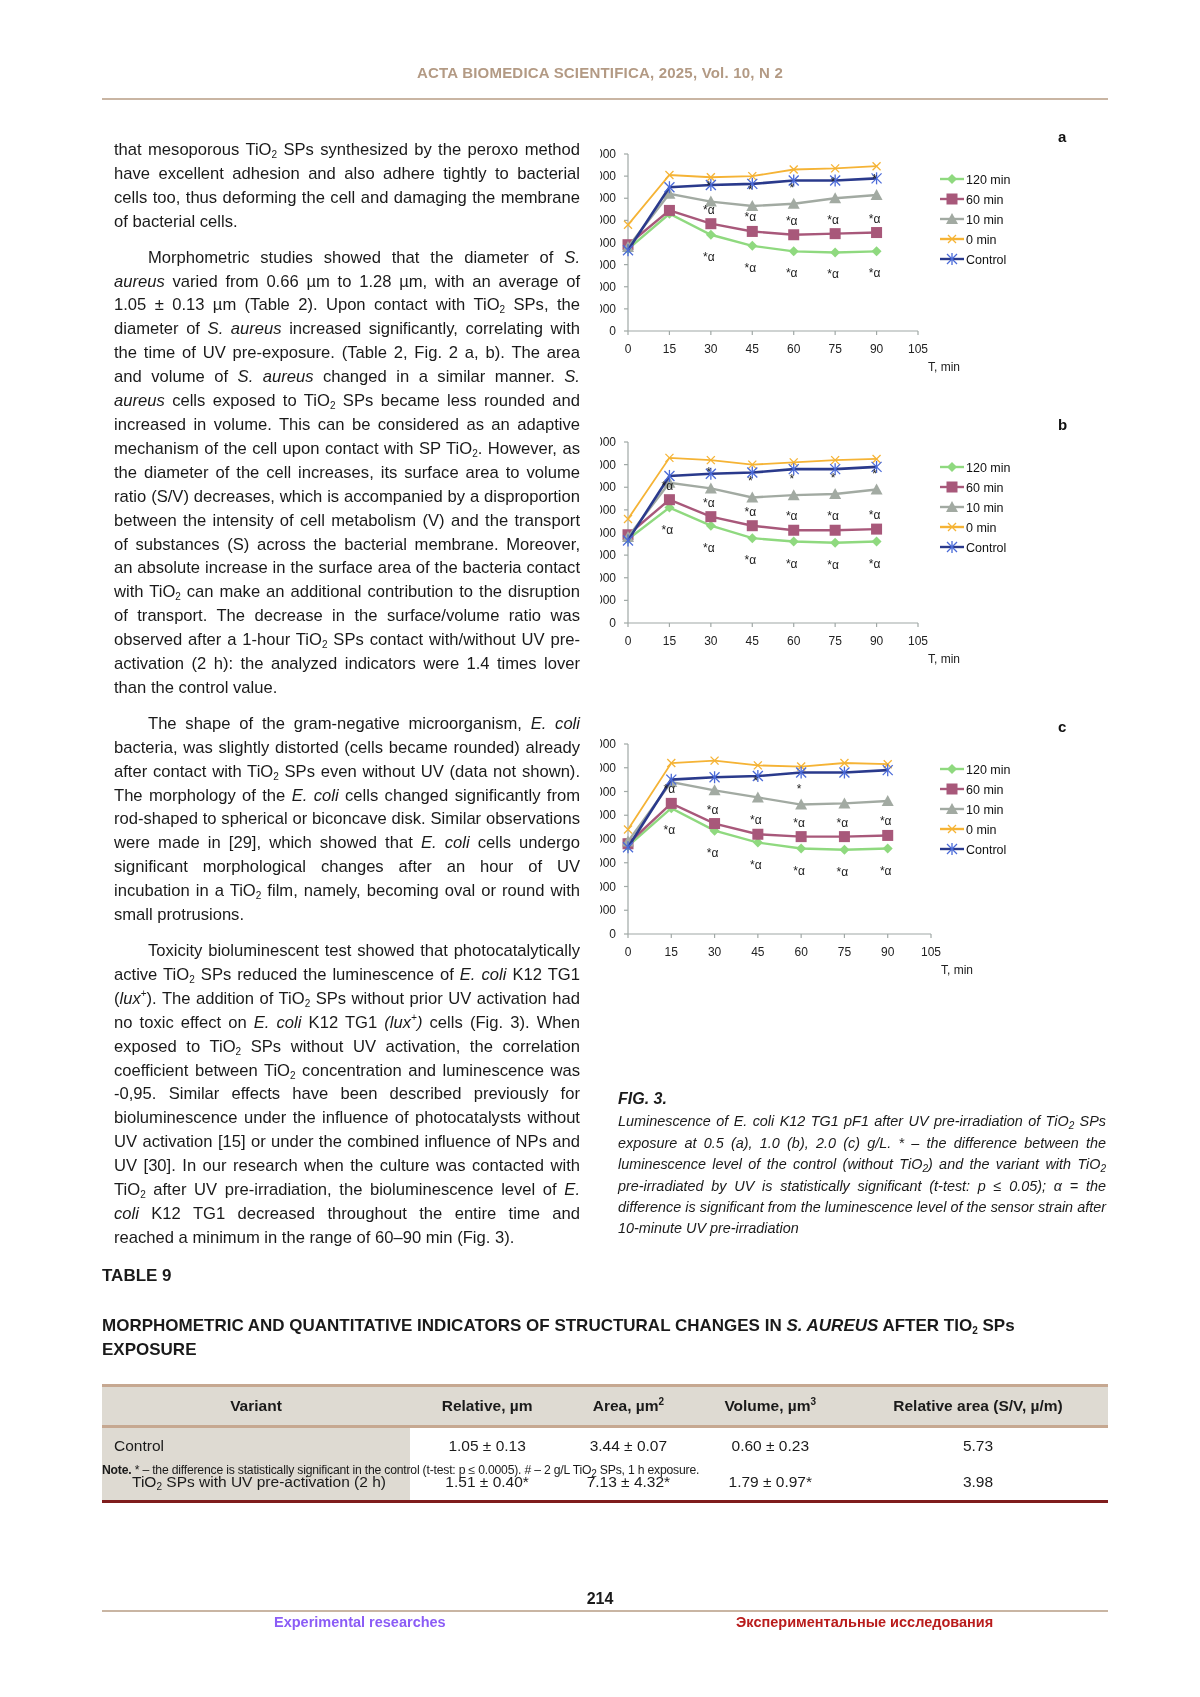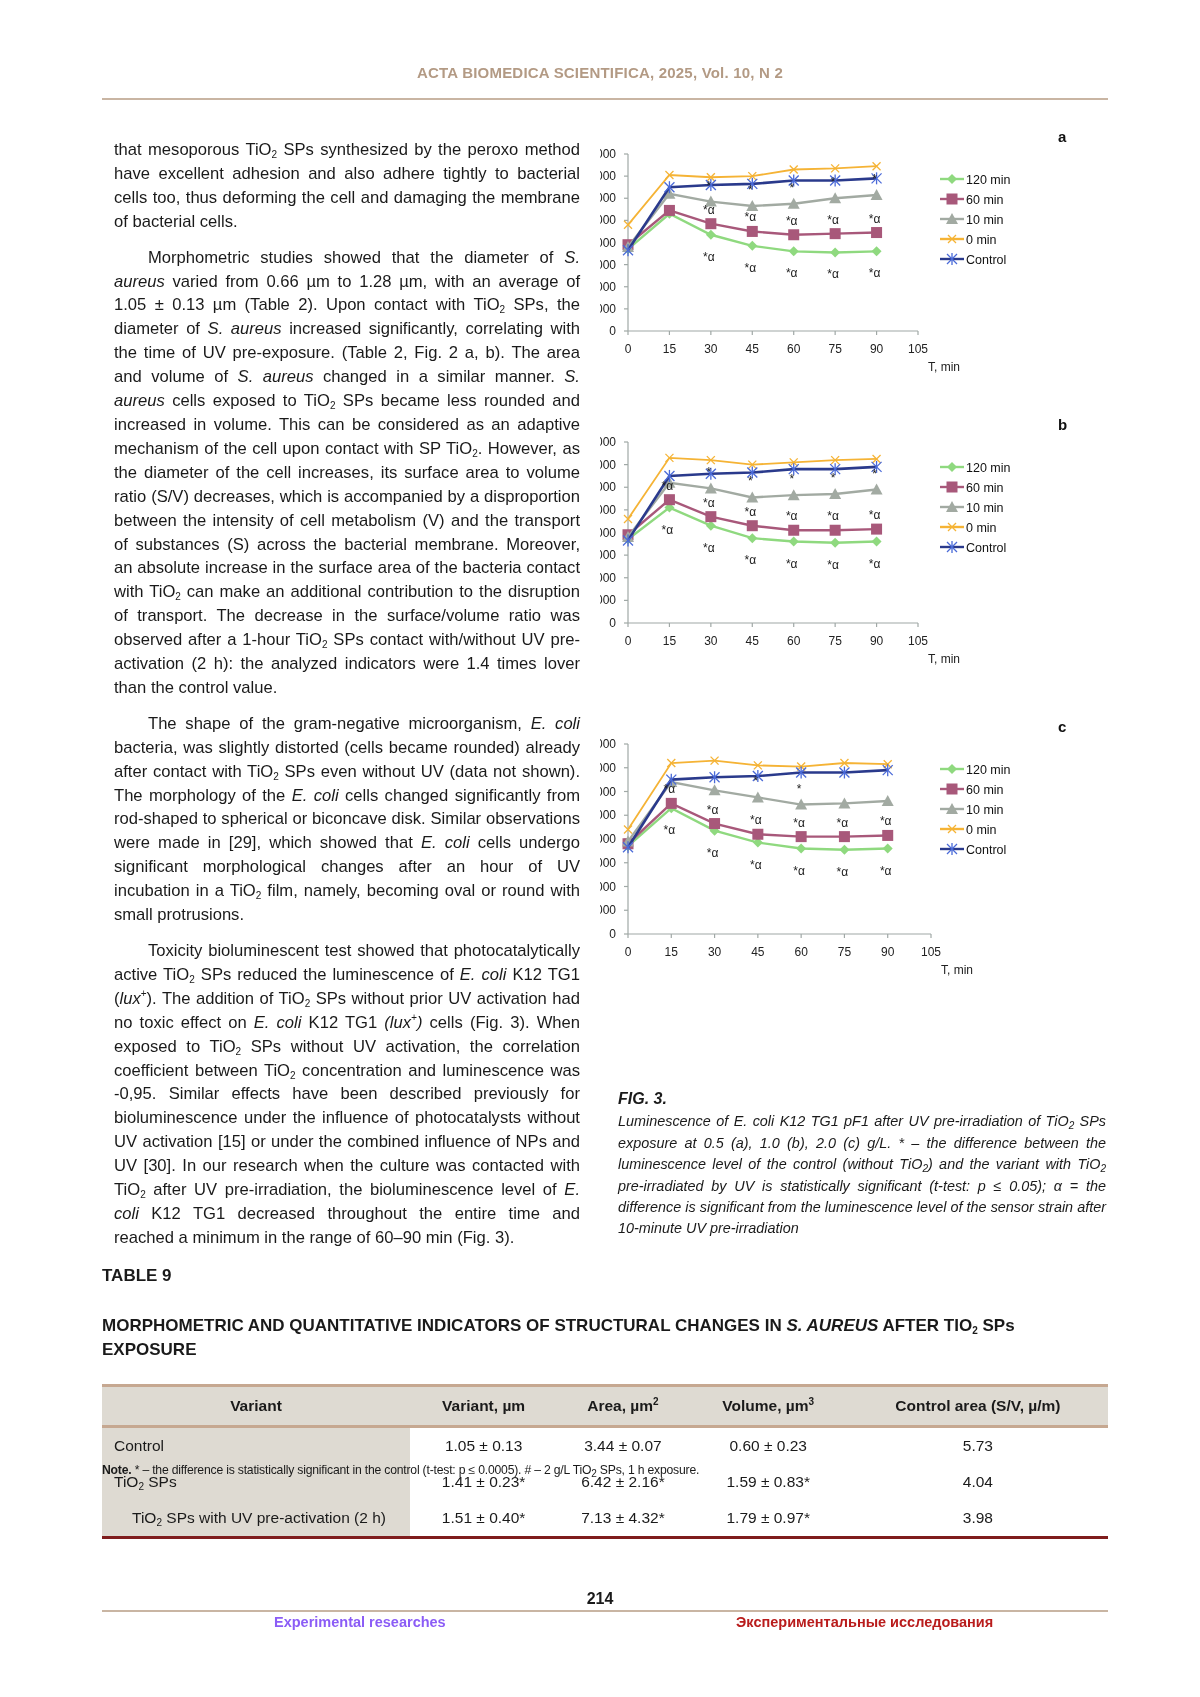--- a/index.html
+++ b/index.html
@@ -619,40 +619,33 @@
   <span class="fig-label">FIG. 3.</span>
   <span>Luminescence of E. coli K12 TG1 pF1 after UV pre-irradiation of TiO<sub>2</sub> SPs exposure at 0.5 (a), 1.0 (b), 2.0 (c) g/L. * – the difference between the luminescence level of the control (without TiO<sub>2</sub>) and the vari­ant with TiO<sub>2</sub> pre-irradiated by UV is statistically significant (t-test: p ≤ 0.05); α = the difference is significant from the luminescence level of the sensor strain after 10-minute UV pre-irradiation</span>
 </div>
 
 <div class="table-label">TABLE 9</div>
 <div class="table-title">MORPHOMETRIC AND QUANTITATIVE INDICATORS OF STRUCTURAL CHANGES IN <i>S. AUREUS</i> AFTER TIO<sub>2</sub> SPs EXPOSURE</div>
 <table class="data">
   <thead>
     <tr>
       <th>Variant</th>
-      <th>Variant, µm</th>
+      <th>Relative, µm</th>
       <th>Area, µm<sup>2</sup></th>
       <th>Volume, µm<sup>3</sup></th>
-      <th>Control area (S/V, µ/m)</th>
+      <th>Relative area (S/V, µ/m)</th>
     </tr>
   </thead>
   <tbody>
     <tr>
       <td class="variant">Control</td>
       <td>1.05 ± 0.13</td>
       <td>3.44 ± 0.07</td>
       <td>0.60 ± 0.23</td>
       <td>5.73</td>
-    </tr>
-    <tr>
-      <td class="variant">TiO<sub>2</sub> SPs</td>
-      <td>1.41 ± 0.23*</td>
-      <td>6.42 ± 2.16*</td>
-      <td>1.59 ± 0.83*</td>
-      <td>4.04</td>
     </tr>
     <tr>
       <td class="variant">TiO<sub>2</sub> SPs with UV pre-activation (2 h)</td>
       <td>1.51 ± 0.40*</td>
       <td>7.13 ± 4.32*</td>
       <td>1.79 ± 0.97*</td>
       <td>3.98</td>
     </tr>
   </tbody>
 </table>

